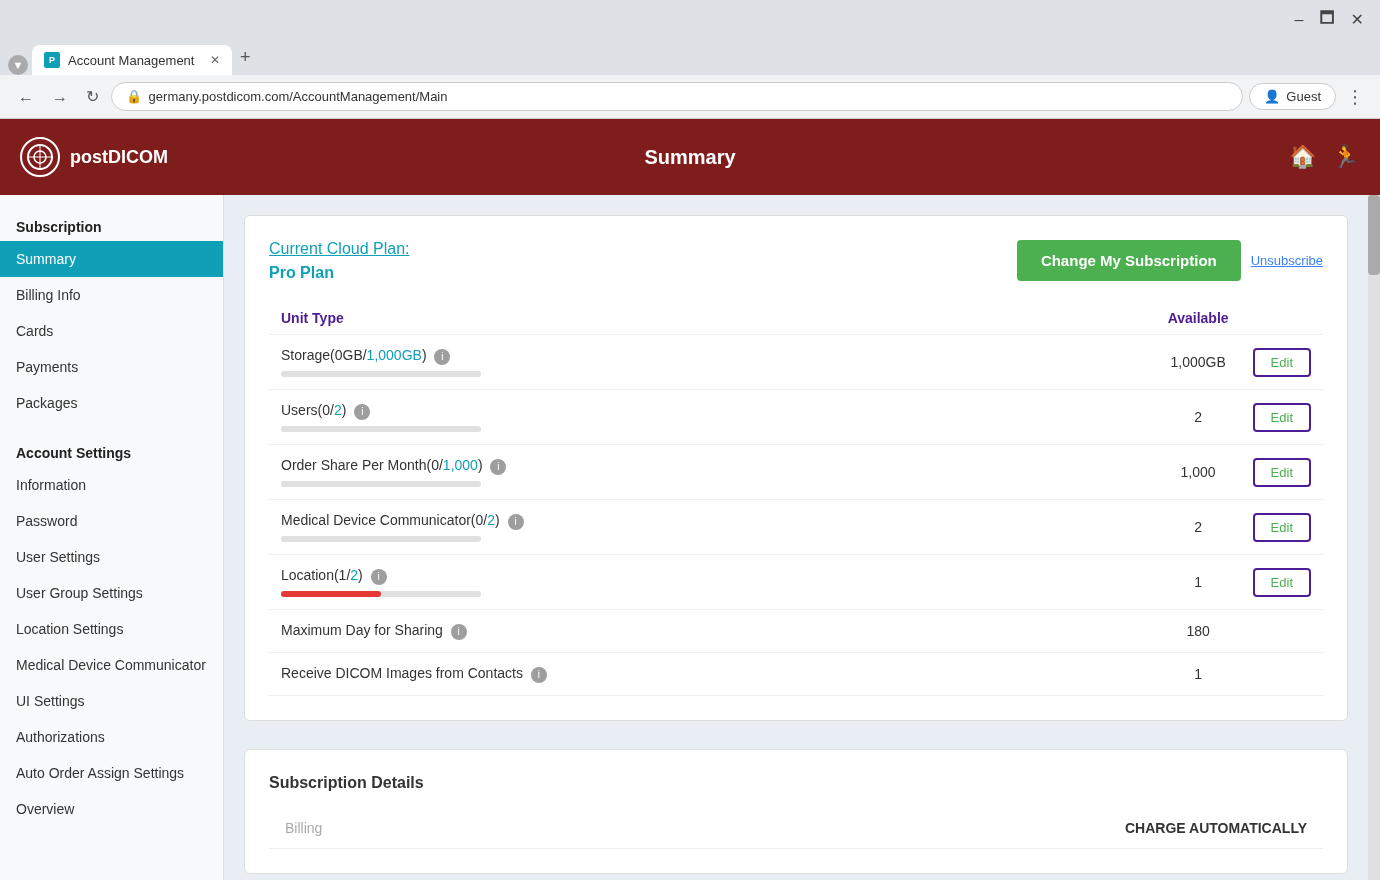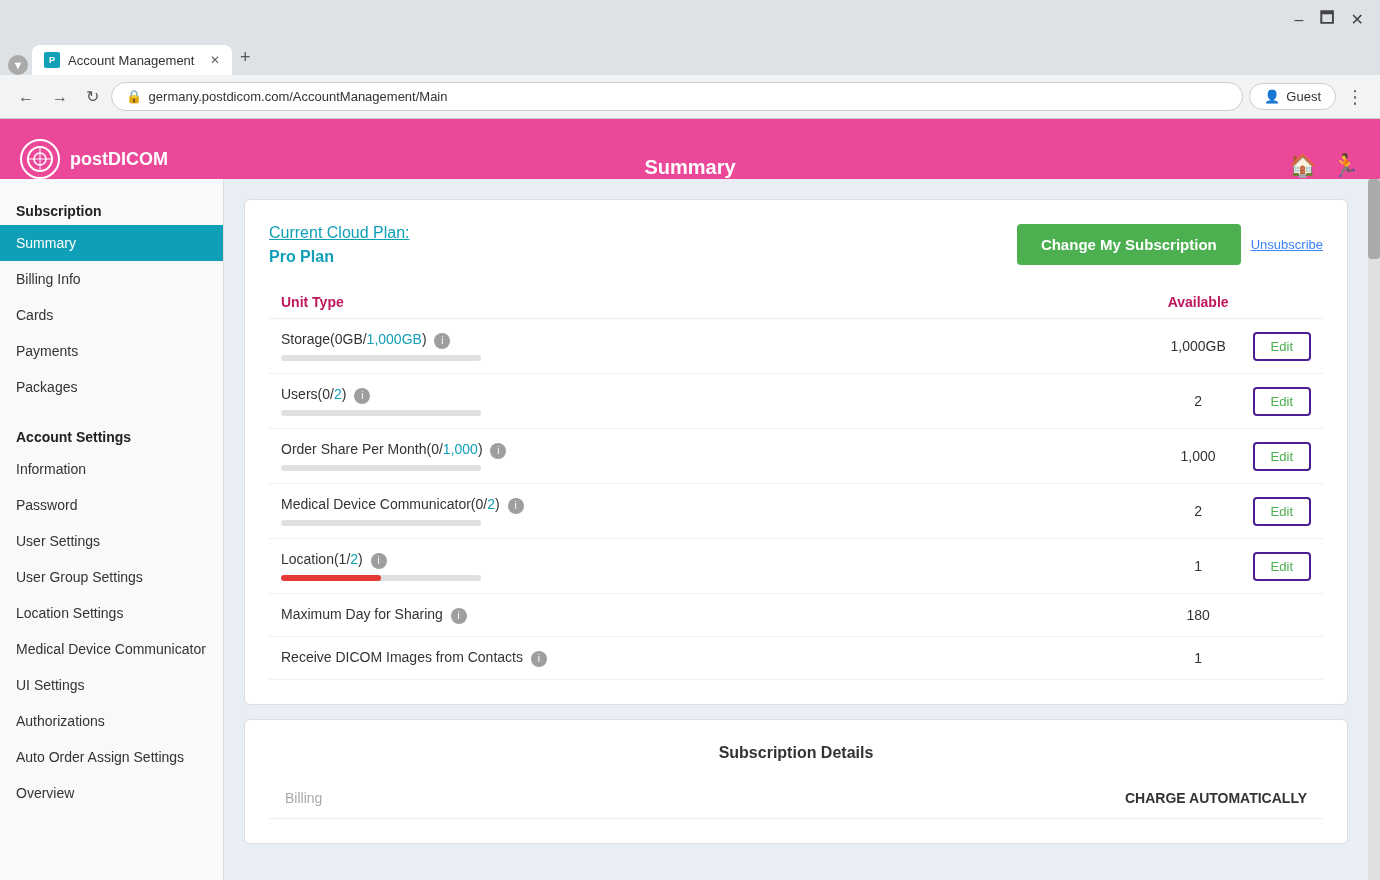--- a/index.html
+++ b/index.html
@@ -15,64 +15,64 @@
     .browser-nav-bar { background: #f1f3f4; height: 44px; display: flex; align-items: center; gap: 6px; padding: 0 12px; border-bottom: 1px solid #ccc; }
     .nav-btn { background: none; border: none; cursor: pointer; color: #555; font-size: 16px; padding: 4px 6px; border-radius: 50%; }
     .address-bar { flex: 1; background: white; border: 1px solid #ccc; border-radius: 20px; padding: 6px 14px; font-size: 13px; color: #333; display: flex; align-items: center; gap: 6px; }
     .address-bar .lock-icon { color: #555; font-size: 13px; }
     .address-text { flex: 1; color: #333; }
     .guest-btn { background: white; border: 1px solid #ccc; border-radius: 20px; padding: 5px 14px; font-size: 13px; color: #333; display: flex; align-items: center; gap: 6px; cursor: pointer; }
     .menu-dots { color: #555; font-size: 18px; cursor: pointer; padding: 4px; }
 
     
     .app-container { flex: 1; display: flex; flex-direction: column; overflow: hidden; }
-    .app-header { background: #ec4899; height: 60px; display: flex; align-items: flex-end; justify-content: center; position: relative; }
+    .app-header { background: #7f1d1d; height: 76px; display: flex; align-items: center; justify-content: center; position: relative; }
     .app-header-logo { position: absolute; left: 20px; display: flex; align-items: center; gap: 10px; color: white; font-size: 18px; font-weight: bold; }
     .logo-icon { width: 40px; height: 40px; border: 2px solid white; border-radius: 50%; display: flex; align-items: center; justify-content: center; }
     .app-header-title { color: white; font-size: 20px; font-weight: bold; }
     .header-icons { position: absolute; right: 20px; display: flex; gap: 16px; }
     .header-icon { color: white; font-size: 22px; cursor: pointer; }
 
     .app-body { flex: 1; display: flex; overflow: hidden; background: #e8eef3; }
 
     
     .sidebar { width: 224px; background: #f8f9fa; border-right: 1px solid #ddd; overflow-y: auto; flex-shrink: 0; }
     .sidebar-section-header { padding: 24px 16px 6px; font-weight: bold; font-size: 14px; color: #222; }
     .sidebar-item { padding: 10px 16px; font-size: 14px; color: #333; cursor: pointer; }
     .sidebar-item.active { background: #0fa0b8; color: white; }
 
     
     .main-content { flex: 1; overflow-y: auto; padding: 20px; }
 
     
-    .card { background: white; border-radius: 6px; border: 1px solid #ddd; margin-bottom: 14px; padding: 24px; }
+    .card { background: white; border-radius: 6px; border: 1px solid #ddd; margin-bottom: 28px; padding: 24px; }
 
     
     .subscription-header { display: flex; justify-content: space-between; align-items: flex-start; margin-bottom: 20px; }
     .plan-info { }
     .current-plan-label { color: #0fa0b8; font-size: 16px; text-decoration: underline; cursor: pointer; }
     .plan-name { color: #0fa0b8; font-size: 16px; font-weight: bold; margin-top: 6px; }
     .change-sub-area { display: flex; flex-direction: row; align-items: center; gap: 10px; }
     .change-sub-btn { background: #4caf50; color: white; border: none; border-radius: 4px; padding: 12px 24px; font-size: 15px; font-weight: bold; cursor: pointer; }
     .unsubscribe-link { color: #3b82f6; text-decoration: underline; cursor: pointer; font-size: 13px; }
 
     
     .unit-table { width: 100%; border-collapse: collapse; }
-    .unit-table thead th { padding: 8px 12px; text-align: left; font-size: 14px; color: #be185d; font-weight: bold; border-bottom: 1px solid #eee; }
+    .unit-table thead th { padding: 8px 12px; text-align: left; font-size: 14px; color: #4c1d95; font-weight: bold; border-bottom: 1px solid #eee; }
     .unit-table tbody td { padding: 12px; vertical-align: middle; border-bottom: 1px solid #f0f0f0; }
     .unit-label { font-size: 14px; color: #333; text-align: center; }
     .unit-label .quota { color: #0fa0b8; }
     .info-icon { display: inline-block; width: 16px; height: 16px; border-radius: 50%; background: #9e9e9e; color: white; font-size: 10px; text-align: center; line-height: 16px; cursor: pointer; margin-left: 4px; }
     .progress-bar-wrap { width: 200px; height: 6px; background: #e0e0e0; border-radius: 3px; margin-top: 6px; }
     .progress-bar { height: 100%; border-radius: 3px; }
     .available-col { text-align: center; font-size: 14px; color: #333; min-width: 80px; }
     .edit-btn { background: white; border: 2px solid #4c1d95; color: #4caf50; border-radius: 4px; padding: 5px 16px; font-size: 13px; cursor: pointer; }
 
     
-    .details-title { font-size: 16px; font-weight: bold; text-align: center; margin-bottom: 16px; color: #333; }
+    .details-title { font-size: 16px; font-weight: bold; text-align: left; margin-bottom: 16px; color: #333; }
     .details-table { width: 100%; border-collapse: collapse; }
     .details-table tr td { padding: 12px 16px; border-bottom: 1px solid #eee; font-size: 14px; }
     .details-table tr td:first-child { color: #aaa; }
     .details-table tr td:last-child { text-align: right; font-weight: bold; color: #333; }
 
     
     .main-content::-webkit-scrollbar { width: 8px; }
     .main-content::-webkit-scrollbar-track { background: #e0e0e0; }
     .main-content::-webkit-scrollbar-thumb { background: #aaa; border-radius: 4px; }
 

